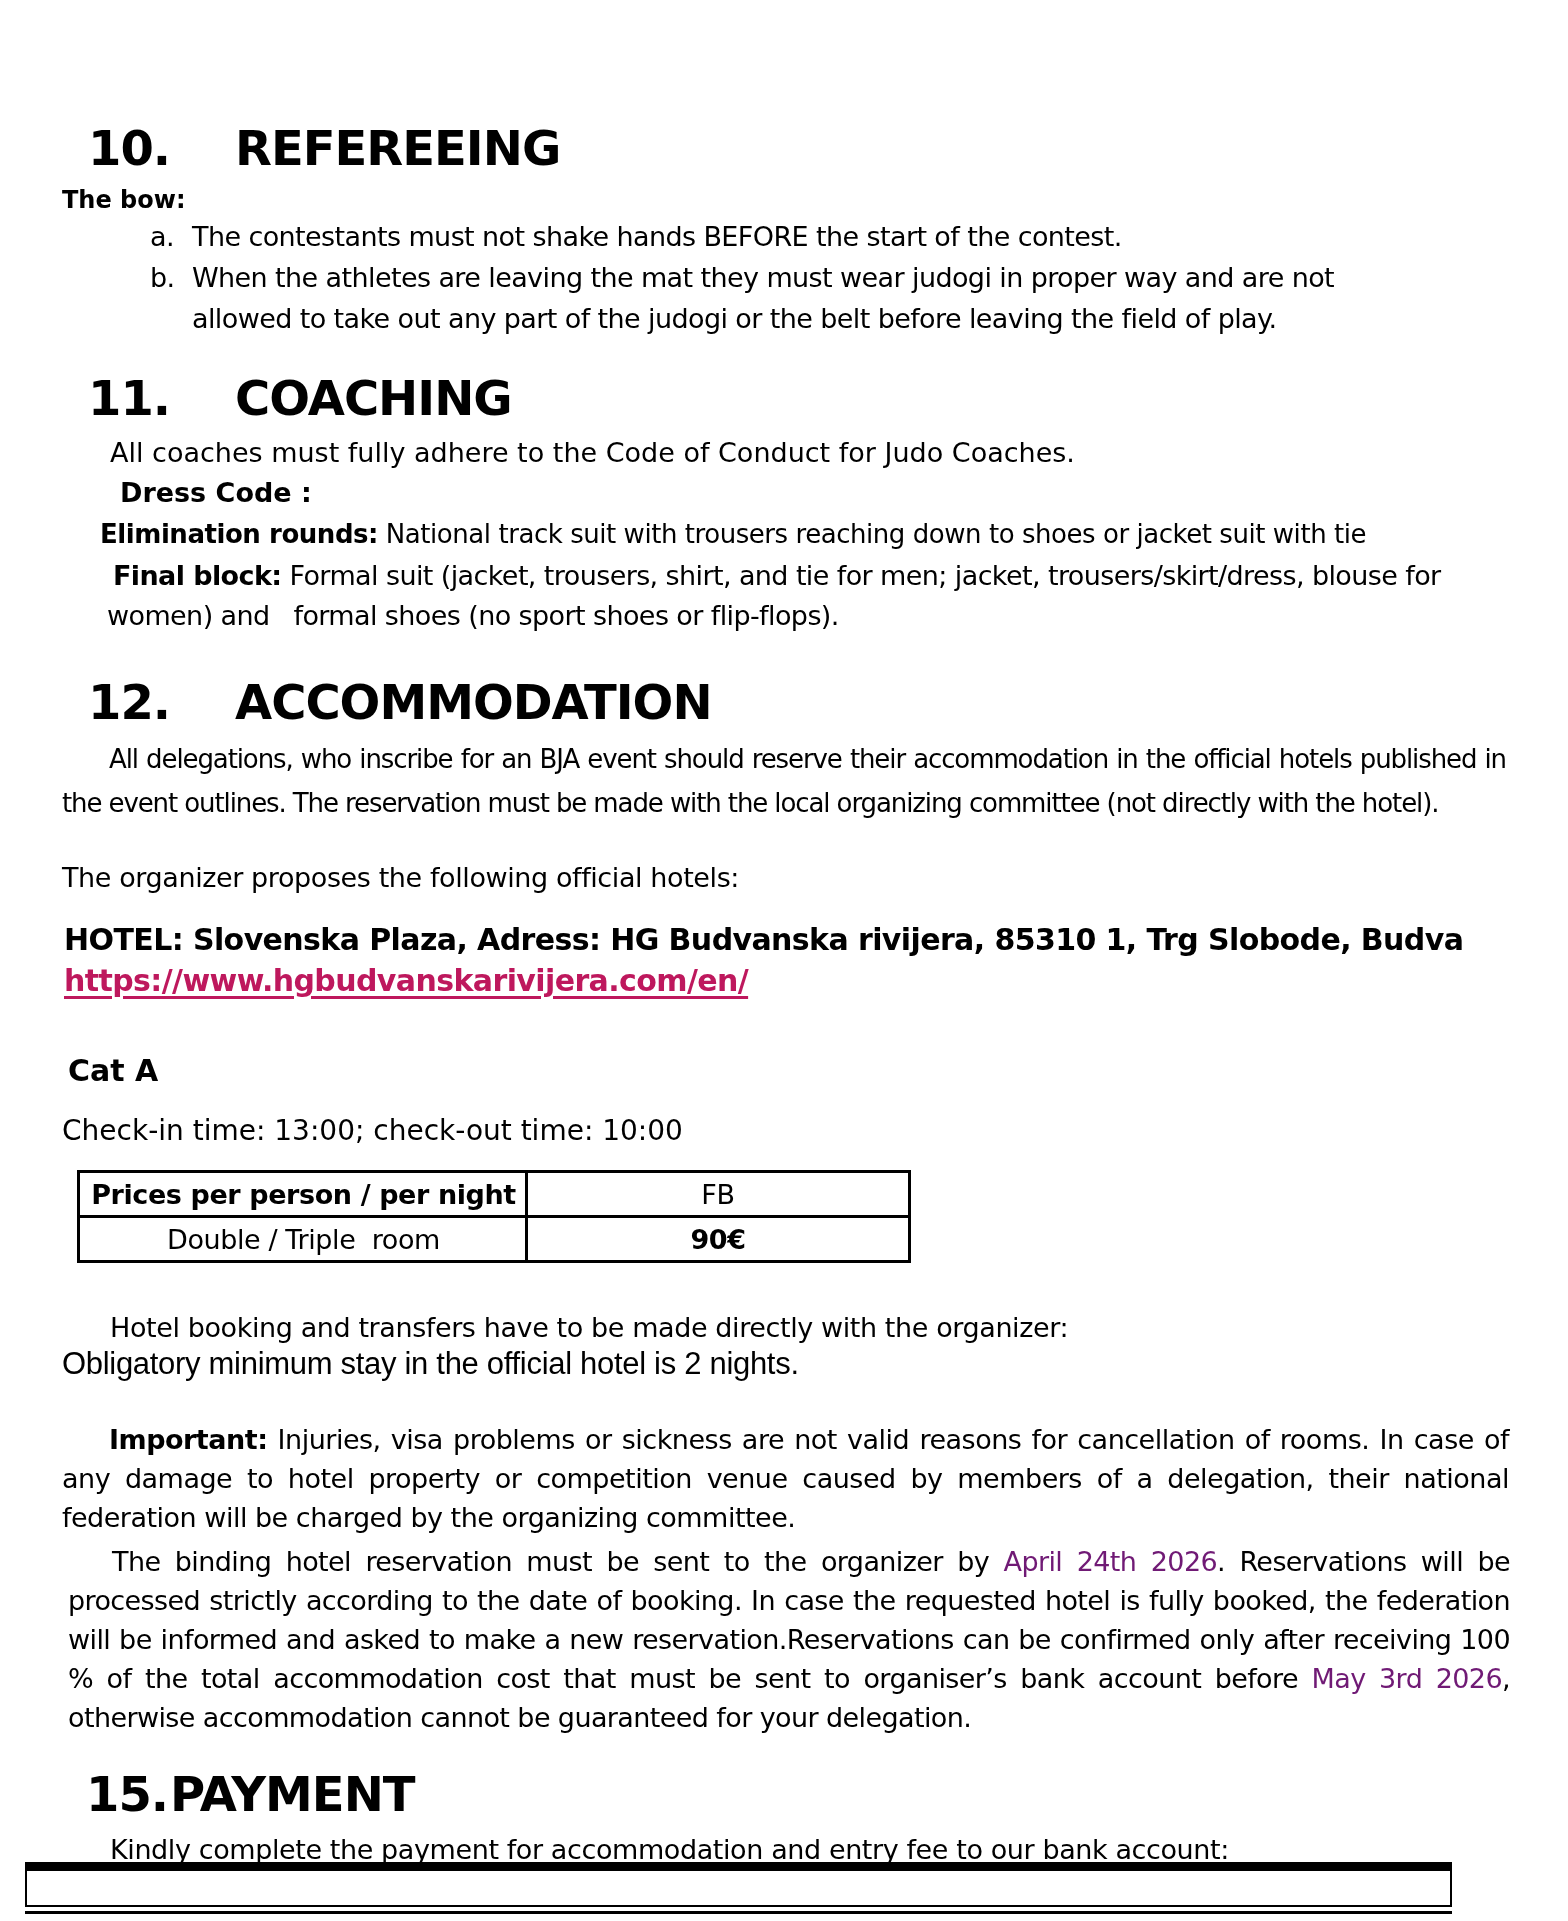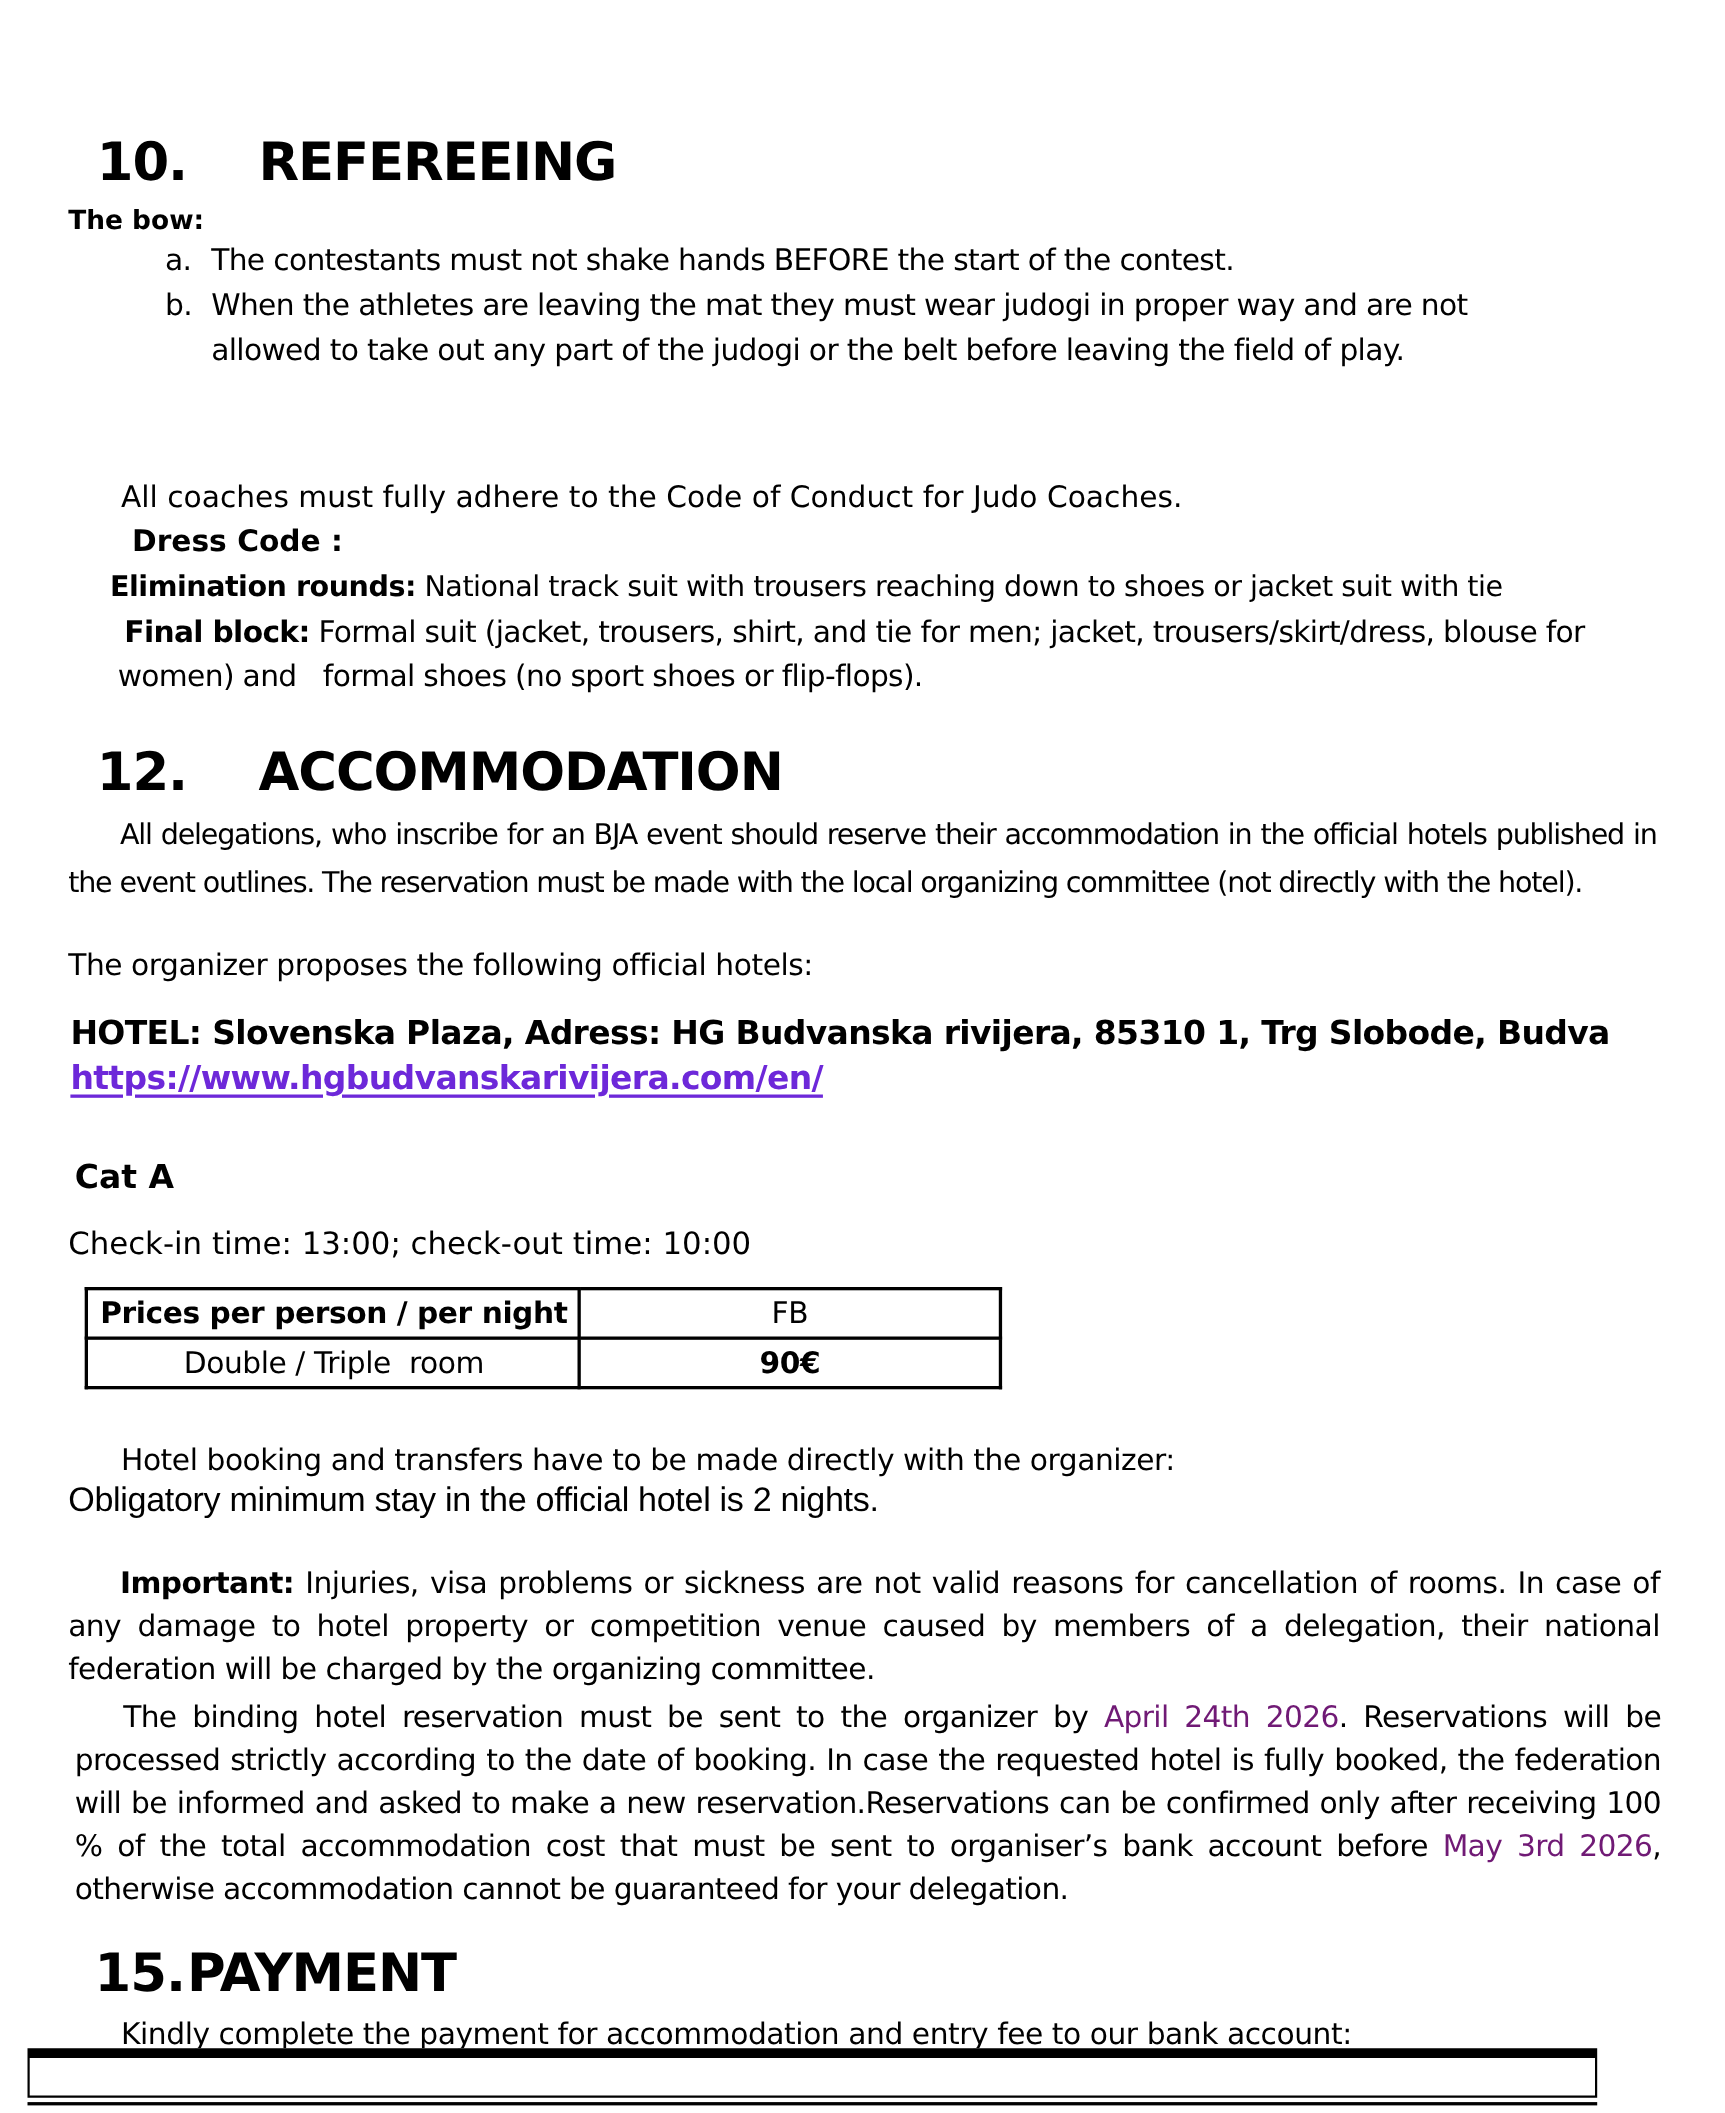--- a/index.html
+++ b/index.html
@@ -107,32 +107,33 @@
     <div class="li">
       <span class="marker">a.</span>
       <span class="li-text">The contestants must not shake hands BEFORE the start of the contest.</span>
     </div>
     <div class="li">
       <span class="marker">b.</span>
       <span class="li-text">When the athletes are leaving the mat they must wear judogi in proper way and are not allowed to take out any part of the judogi or the belt before leaving the field of play.</span>
     </div>
   </div>
 
+  <div class="h-sec" id="h11"><span class="h-num">11.</span><span>COACHING</span></div>
 
   <div class="abs" id="c-intro">All coaches must fully adhere to the Code of Conduct for Judo Coaches.</div>
   <div class="abs" id="dress">Dress Code :</div>
   <div class="abs" id="final"><b>Final block:</b><span> Formal suit (jacket, trousers, shirt, and tie for men; jacket, trousers/skirt/dress, blouse for women) and   formal shoes (no sport shoes or flip-flops).</span></div>
   <div class="abs" id="elim"><b>Elimination rounds:</b><span> National track suit with trousers reaching down to shoes or jacket suit with tie</span></div>
 
   <div class="h-sec" id="h12"><span class="h-num">12.</span><span>ACCOMMODATION</span></div>
 
   <div class="abs" id="organizer">The organizer proposes the following official hotels:</div>
   <div class="abs" id="a-intro">All delegations, who inscribe for an BJA event should reserve their accommodation in the official hotels published in the event outlines. The reservation must be made with the local organizing committee (not directly with the hotel).</div>
 
-  <div class="abs" id="hotel"><span>HOTEL: Slovenska Plaza, Adress: HG Budvanska rivijera, 85310 1, Trg Slobode, Budva  </span><a href="#" style="color:#6d28d9">https://www.hgbudvanskarivijera.com/en/</a></div>
+  <div class="abs" id="hotel"><span>HOTEL: Slovenska Plaza, Adress: HG Budvanska rivijera, 85310 1, Trg Slobode, Budva  </span><a href="#" style="color:#be185d">https://www.hgbudvanskarivijera.com/en/</a></div>
 
   <div class="abs" id="cata">Cat A</div>
   <div class="abs" id="checkin">Check-in time: 13:00; check-out time: 10:00</div>
 
   <table id="price-table">
     <tbody>
         <tr>
       <td class="c1 bold">Prices per person / per night</td>
       <td class="c2">FB</td>
     </tr>

